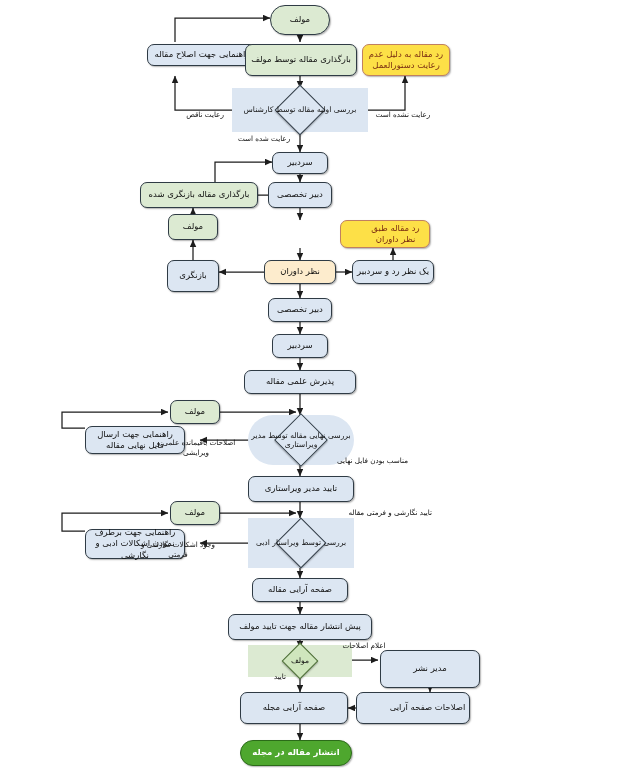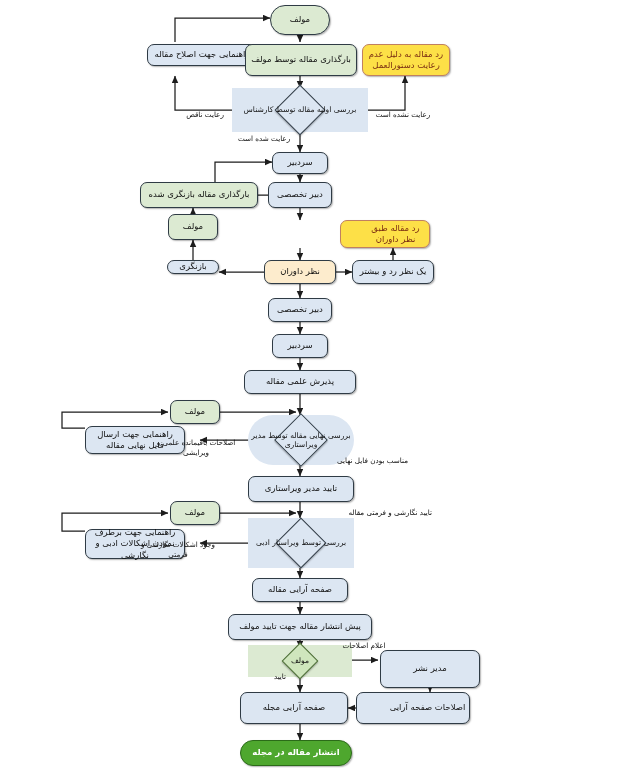--- a/index.html
+++ b/index.html
@@ -178,24 +178,24 @@
 
   <div class="node rect peach" style="left:340px;top:220px;width:90px;height:28px;padding-left:24px;">
     <span>رد مقاله طبق نظر داوران</span>
   </div>
 
   <div class="node rect cream" style="left:264px;top:260px;width:72px;height:24px;">
     <span>نظر داوران</span>
   </div>
 
   <div class="node rect blue" style="left:352px;top:260px;width:82px;height:24px;">
-    <span>یک نظر رد و بیشتر</span>
-  </div>
-
-  <div class="node rect blue" style="left:167px;top:260px;width:52px;height:14px;">
+    <span>یک نظر رد و سردبیر</span>
+  </div>
+
+  <div class="node rect blue" style="left:167px;top:260px;width:52px;height:32px;">
     <span>بازنگری</span>
   </div>
 
   <div class="node rect blue" style="left:268px;top:298px;width:64px;height:24px;">
     <span>دبیر تخصصی</span>
   </div>
 
   <div class="node rect blue" style="left:272px;top:334px;width:56px;height:24px;">
     <span>سردبیر</span>
   </div>

